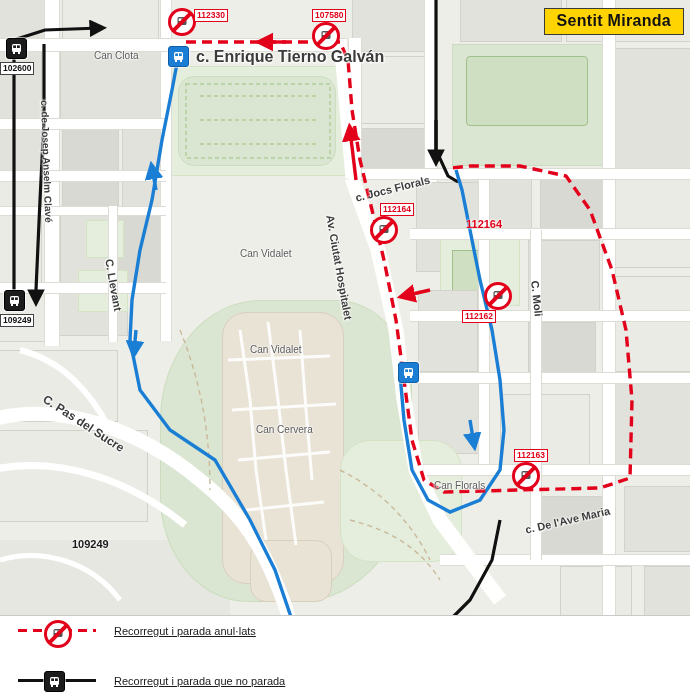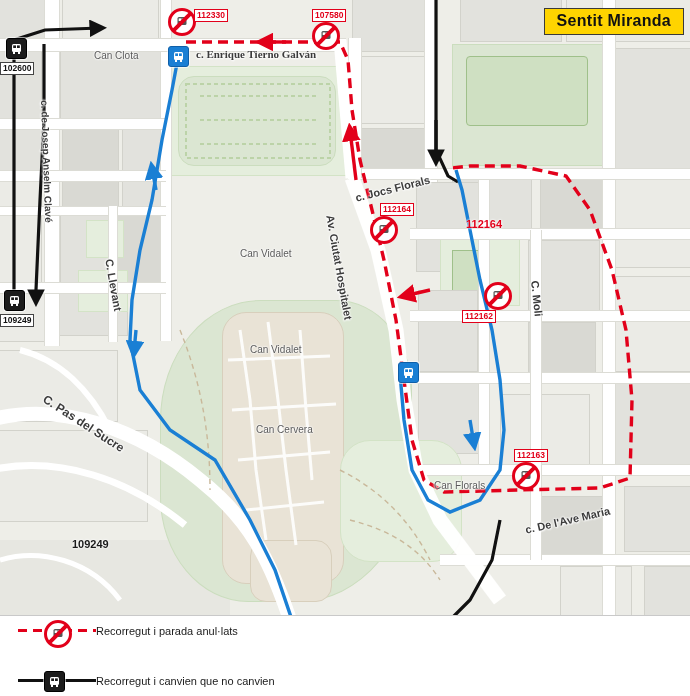--- a/index.html
+++ b/index.html
@@ -89,21 +89,21 @@
     position:absolute;left:0;bottom:0;width:690px;height:80px;
     background:#fff;border-top:1px solid #c9c9c9;
   }
   .lg-row{position:absolute;left:18px;height:22px;display:flex;align-items:center;}
   .lg-line{position:relative;width:78px;height:22px;}
   .lg-dash{position:absolute;top:9px;left:0;width:78px;height:3px;
     background:repeating-linear-gradient(to right,#e2001a 0 9px,transparent 9px 15px);}
   .lg-solid-blue{position:absolute;top:9px;left:0;width:78px;height:3px;background:#1a7fd4;}
   .lg-solid-black{position:absolute;top:9px;left:0;width:78px;height:3px;background:#111;}
   .lg-ico{position:absolute;left:26px;top:0px;}
-  .lg-text{font-size:11px;color:#1a1a1a;margin-left:0;white-space:nowrap;}
+  .lg-text{font-size:11px;color:#1a1a1a;margin-left:18px;white-space:nowrap;text-decoration:underline;}
 
   .rotw{transform-origin:0 0;}
 </style>
 </head>
 <body>
 
 <div id="map">
 
   <div class="blk" style="left:-4px;top:-4px;width:60px;height:46px;"></div>
   <div class="blk l" style="left:62px;top:-4px;width:95px;height:42px;"></div>
@@ -243,21 +243,21 @@
 
     <g fill="none" stroke="#e2001a" stroke-width="3.4" stroke-dasharray="10 6">
       <path d="M186,42 L340,42 L348,60 L352,110 L360,160 L372,210 L384,260 L396,320 L404,380 L412,440 L424,480 L444,492 L520,490 L600,488 L630,478 L632,400 L626,330 L612,270 L590,210 L566,176 L520,166 L470,166 L452,168"></path>
     </g>
     <path d="M286,42 L262,42" stroke="#e2001a" stroke-width="3.4" fill="none" marker-end="url(#arrRed)"></path>
     <path d="M356,180 L350,130" stroke="#e2001a" stroke-width="3.4" fill="none" marker-end="url(#arrRed)"></path>
     <path d="M430,290 L404,296" stroke="#e2001a" stroke-width="3.4" fill="none" marker-end="url(#arrRed)"></path>
   </svg>
 
   <div class="slabel rotw" style="left:50px;top:100px;transform:rotate(88deg);">c. de Josep Anselm Clavé</div>
-  <div class="slabel" style="left:196px;top:48px;font-size:11px;font-family:Liberation Serif, serif;">c. Enrique Tierno Galván</div>
+  <div class="slabel" style="left:196px;top:48px;font-size:16px;">c. Enrique Tierno Galván</div>
   <div class="slabel rotw" style="left:354px;top:192px;transform:rotate(-14deg);font-size:11px;">c. Jocs Florals</div>
   <div class="slabel rotw" style="left:336px;top:214px;transform:rotate(80deg);font-size:11px;">Av. Ciutat Hospitalet</div>
   <div class="slabel rotw" style="left:541px;top:280px;transform:rotate(84deg);font-size:11px;">C. Moli</div>
   <div class="slabel rotw" style="left:115px;top:258px;transform:rotate(80deg);font-size:11px;">C. Llevant</div>
   <div class="slabel rotw" style="left:48px;top:392px;transform:rotate(33deg);font-size:12px;">C. Pas del Sucre</div>
   <div class="slabel rotw" style="left:524px;top:524px;transform:rotate(-13deg);font-size:11px;">c. De l'Ave Maria</div>
 
   <div class="placelabel" style="left:94px;top:50px;">Can Clota</div>
   <div class="placelabel" style="left:240px;top:248px;">Can Vidalet</div>
   <div class="placelabel" style="left:250px;top:344px;">Can Vidalet</div>
@@ -407,17 +407,17 @@
             <svg width="11" height="12" viewBox="0 0 11 12">
                 <rect x="1" y="1" width="9" height="8" rx="1.5" fill="#fff"></rect>
                 <rect x="2.2" y="2.4" width="2.8" height="2.6" fill="#1c1c1c"></rect>
                 <rect x="6" y="2.4" width="2.8" height="2.6" fill="#1c1c1c"></rect>
                 <rect x="2" y="9" width="2" height="2" fill="#fff"></rect>
                 <rect x="7" y="9" width="2" height="2" fill="#fff"></rect>
               </svg>
           </span>
         </span>
       </span>
-      <span class="lg-text">Recorregut i canvien  que no canvien</span>
+      <span class="lg-text">Recorregut i parada  que no parada</span>
     </div>
   </div>
 
 </div>
 
 </body></html>

